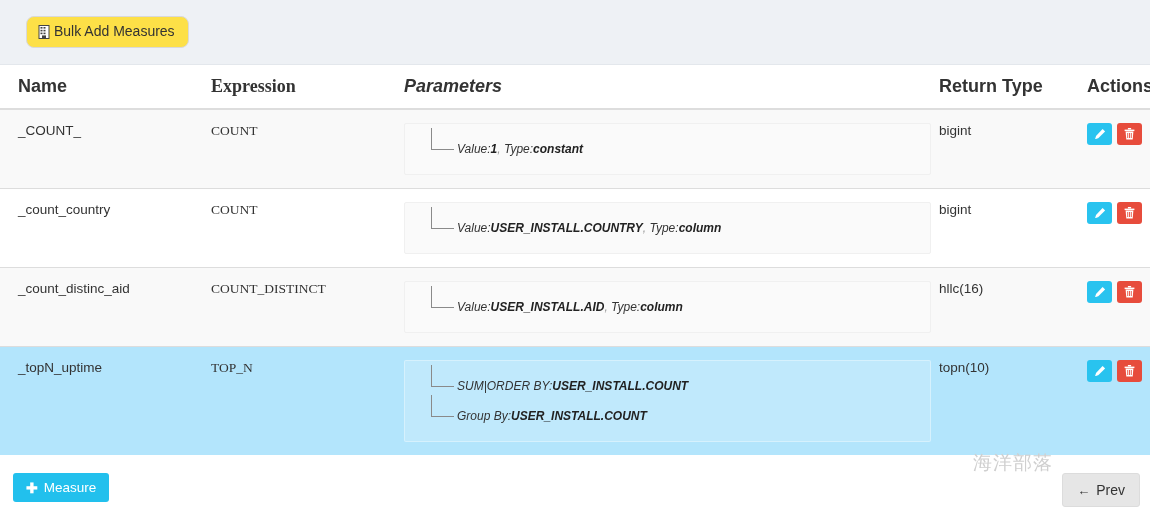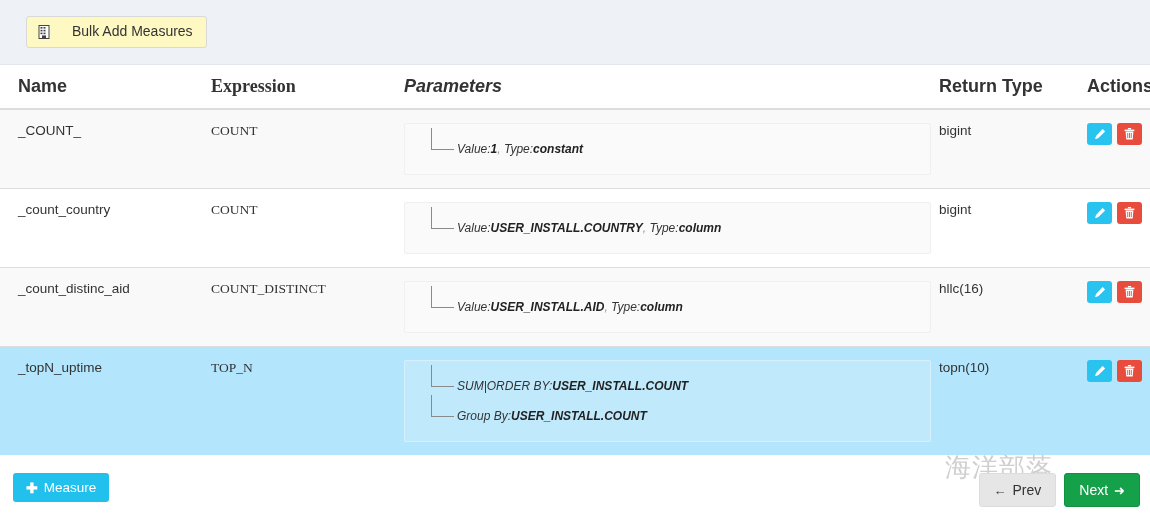--- a/index.html
+++ b/index.html
@@ -21,29 +21,29 @@
   .toolbar {
     height: 65px;
     background: #eef1f5;
     border-bottom: 1px solid #e3e7ec;
     box-sizing: border-box;
     display: flex;
     align-items: center;
     padding-left: 26px;
   }
   .btn-bulk {
-    background: #fef9c3;
+    background: #fde047;
     border: 1px solid #d9d9d9;
-    border-radius: 3px;
+    border-radius: 8px;
     padding: 7px 13px 7px 11px;
     font-size: 14px;
     color: #333;
     display: inline-flex;
     align-items: center;
-    gap: 21px;
+    gap: 3px;
     cursor: pointer;
     line-height: 1.1;
     font-family: "Liberation Sans", sans-serif;
   }
   .icon-book {
     display: inline-block;
     width: 13px;
     height: 14px;
     position: relative;
     flex: 0 0 auto;
@@ -171,21 +171,21 @@
     gap: 6px;
     cursor: pointer;
     font-family: "Liberation Sans", sans-serif;
   }
   .btn-measure .plus { font-weight: bold; font-size: 14px; line-height: 1; }
 
   .watermark {
     position: absolute;
     right: 97px;
     top: 450px;
-    font-size: 26px;
+    font-size: 19px;
     color: #cfcfcf;
     letter-spacing: 1px;
     user-select: none;
     font-family: "DejaVu Sans", sans-serif;
   }
 
   .nav-row {
     position: absolute;
     right: 10px;
     bottom: 8px;
@@ -400,17 +400,13 @@
   </button>
 </div>
 
 <div class="watermark">海洋部落</div>
 
 <div class="nav-row">
   <button class="btn-prev">
     <span class="arrow">←</span>
     <span>Prev</span>
   </button>
-  <button class="btn-next">
-    <span>Next</span>
-    <span class="arrow">➜</span>
-  </button>
 </div>
 
 </body></html>

